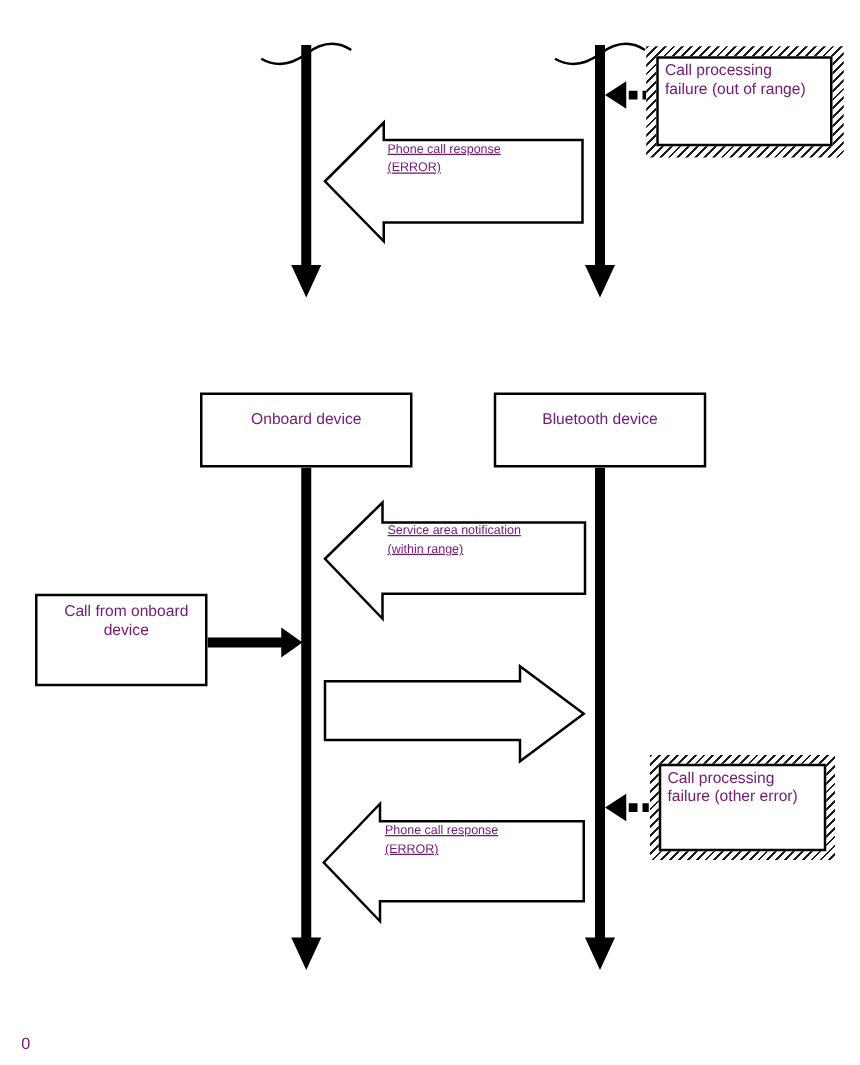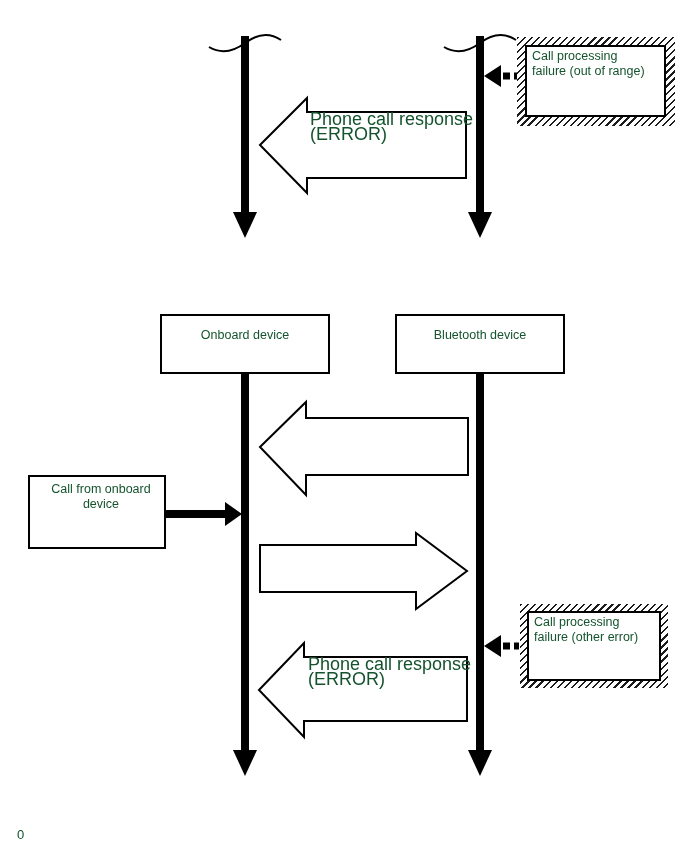--- a/index.html
+++ b/index.html
@@ -2,21 +2,21 @@
 <html><head>
 <meta charset="utf-8">
 <style>
   html, body { margin: 0; padding: 0; background: #ffffff; }
   .canvas {
     position: relative;
     width: 688px;
     height: 852px;
     background: #ffffff;
     font-family: "Liberation Sans", sans-serif;
-    color: #14532d;
+    color: #701a75;
     overflow: hidden;
   }
   .layer-svg {
     position: absolute;
     left: 0; top: 0;
     width: 688px; height: 852px;
   }
   .box {
     position: absolute;
     box-sizing: border-box;
@@ -50,23 +50,24 @@
     background: #ffffff;
     font-size: 12.5px;
     line-height: 15px;
     padding: 2px 5px;
     white-space: pre-line;
   }
   .hatch-top .inner  { left: 8px; top: 8px; right: 9px; bottom: 9px; }
   .hatch-bot .inner  { left: 7px; top: 7px; right: 7px; bottom: 7px; }
   .arrow-label {
     position: absolute;
-    font-size: 18px;
+    font-size: 10px;
     line-height: 15px;
     white-space: pre-line;
+    text-decoration: underline;
   }
   .footnote {
     position: absolute;
     left: 17px;
     top: 827px;
     font-size: 13px;
     line-height: 15px;
   }
 </style>
 </head>
@@ -124,20 +125,22 @@
     <div class="inner">Call processing
 failure (out of range)</div>
   </div>
 
   <div class="arrow-label" style="left:310px; top:112px;">Phone call response
 (ERROR)</div>
 
   <div class="box device" style="left:160px; top:314px; width:170px; height:60px;">Onboard device</div>
   <div class="box device" style="left:395px; top:314px; width:170px; height:60px;">Bluetooth device</div>
 
+  <div class="arrow-label" style="left:310px; top:417px;">Service area notification
+(within range)</div>
 
   <div class="box note-plain" style="left:28px; top:475px; width:138px; height:74px;text-align:center;">Call from onboard
 device</div>
 
 
   <div class="hatch hatch-bot" style="left:520px; top:604px; width:148px; height:84px;">
     <div class="inner">Call processing
 failure (other error)</div>
   </div>
 

